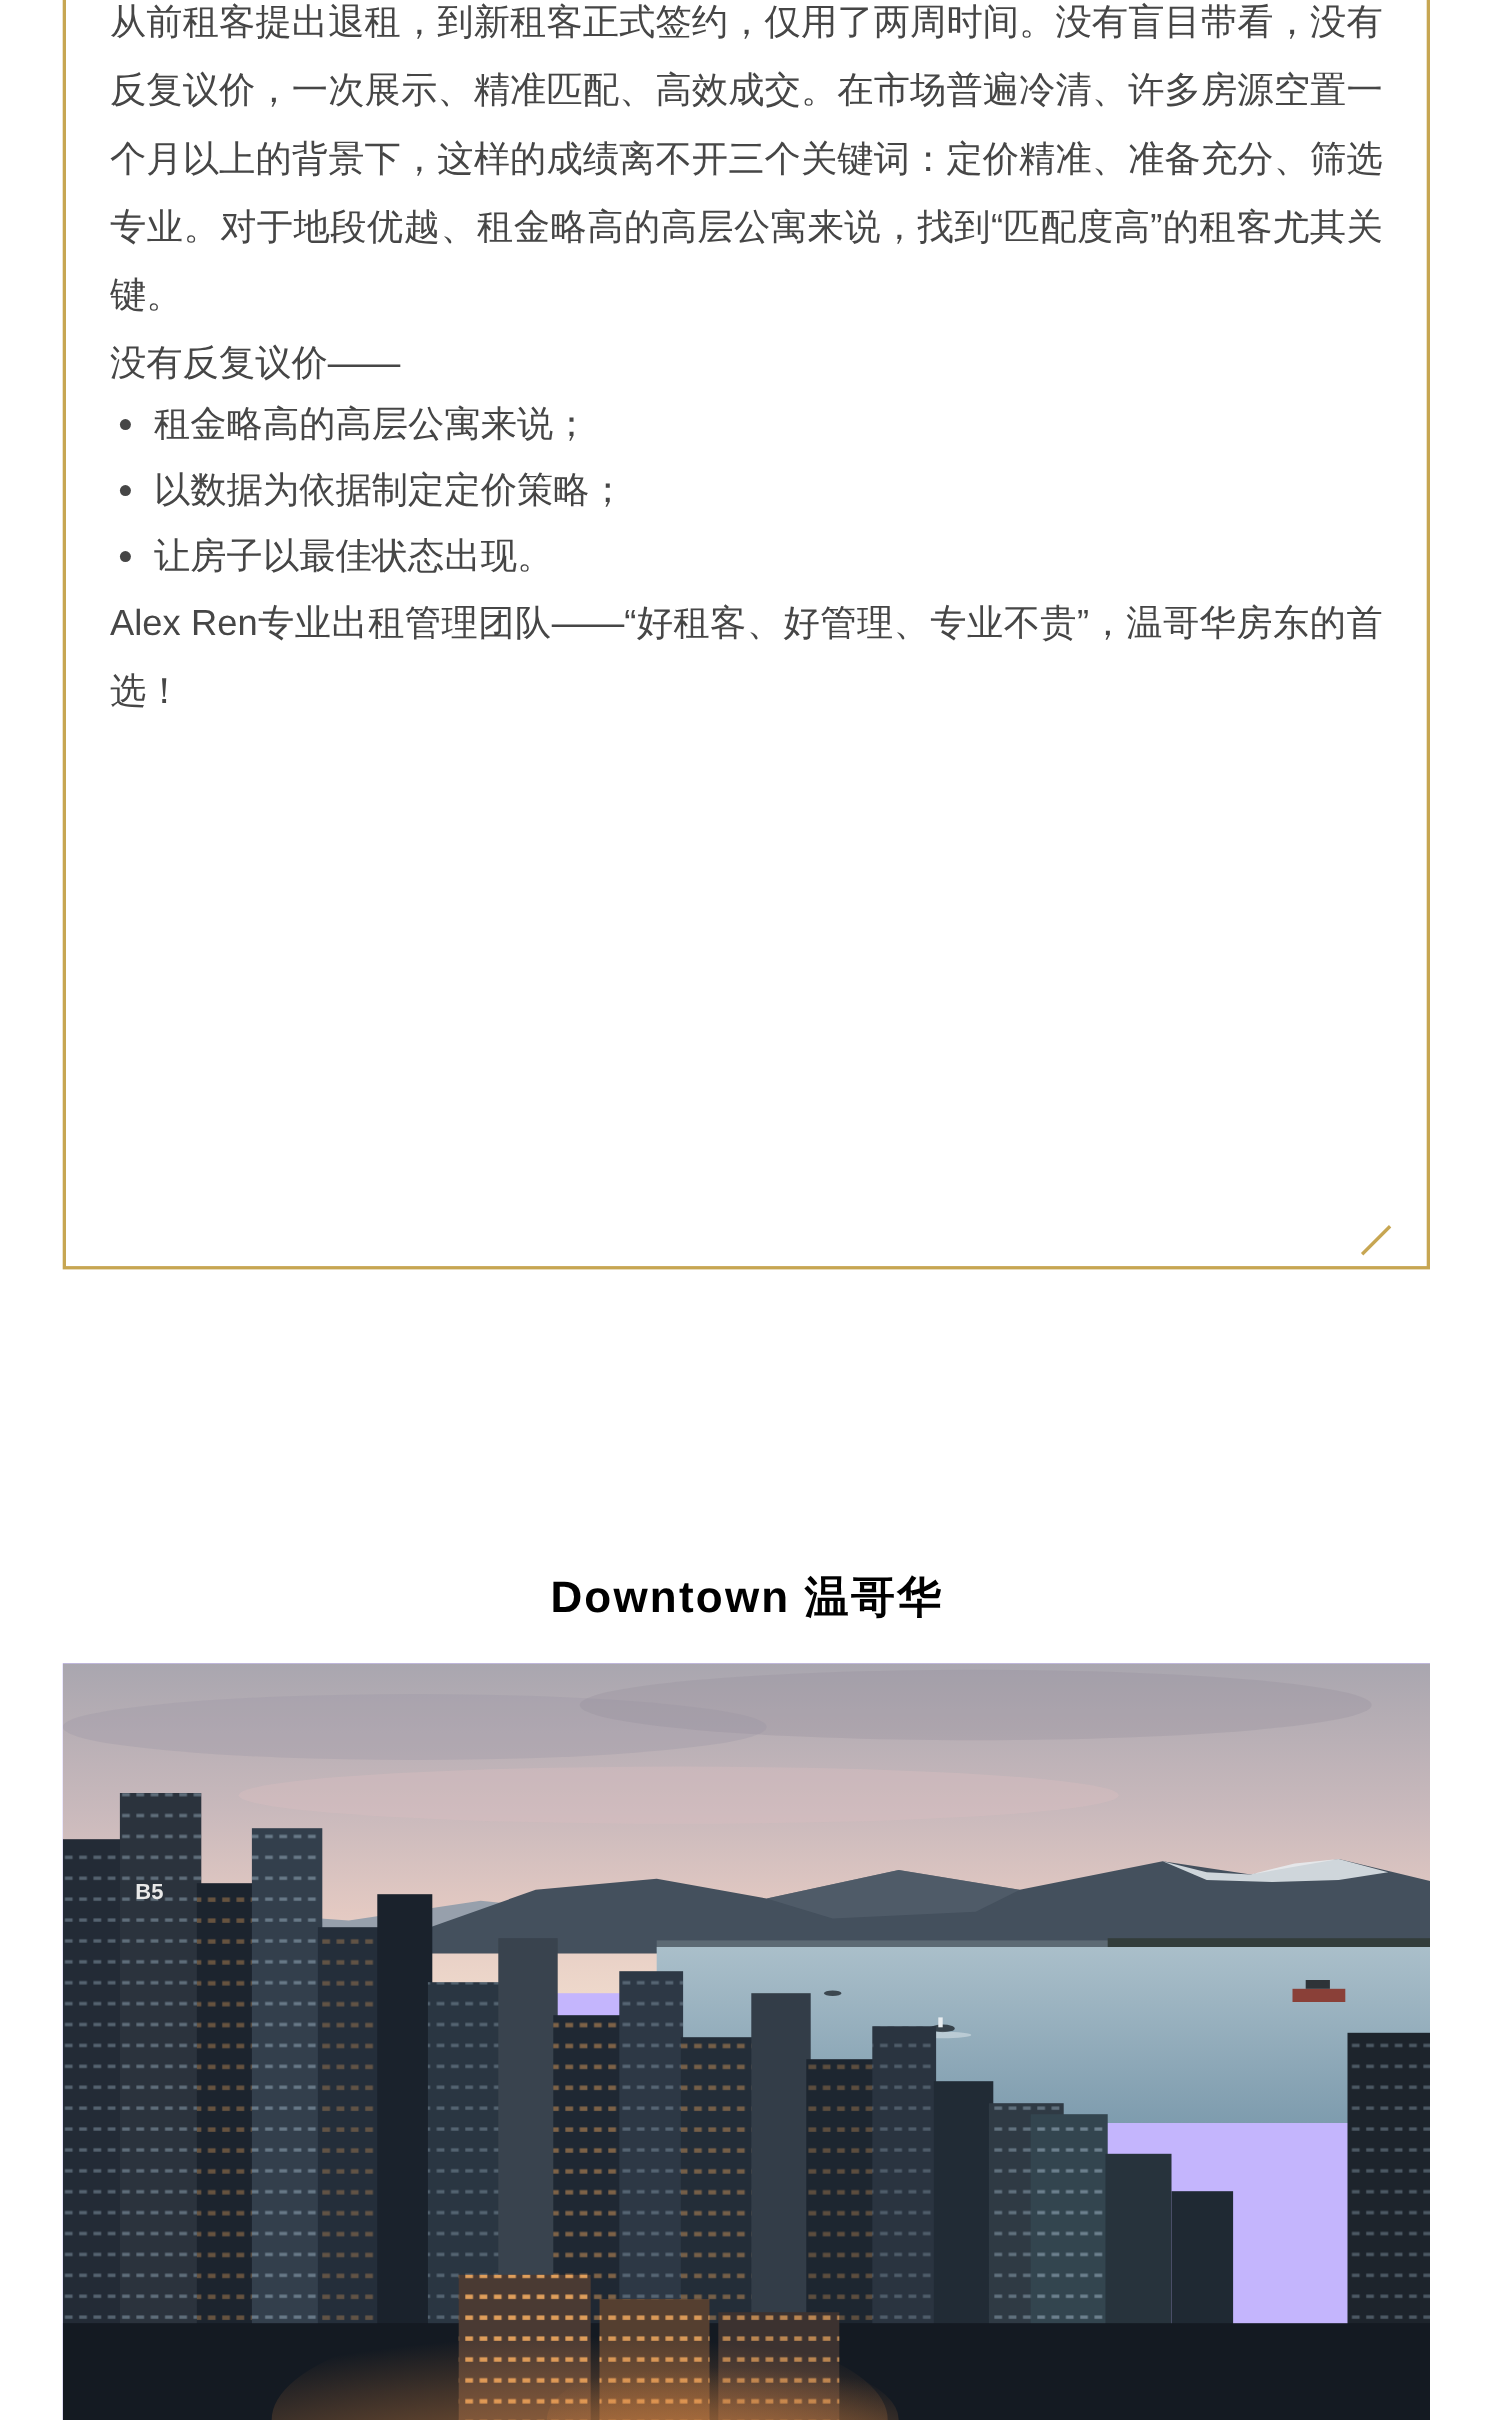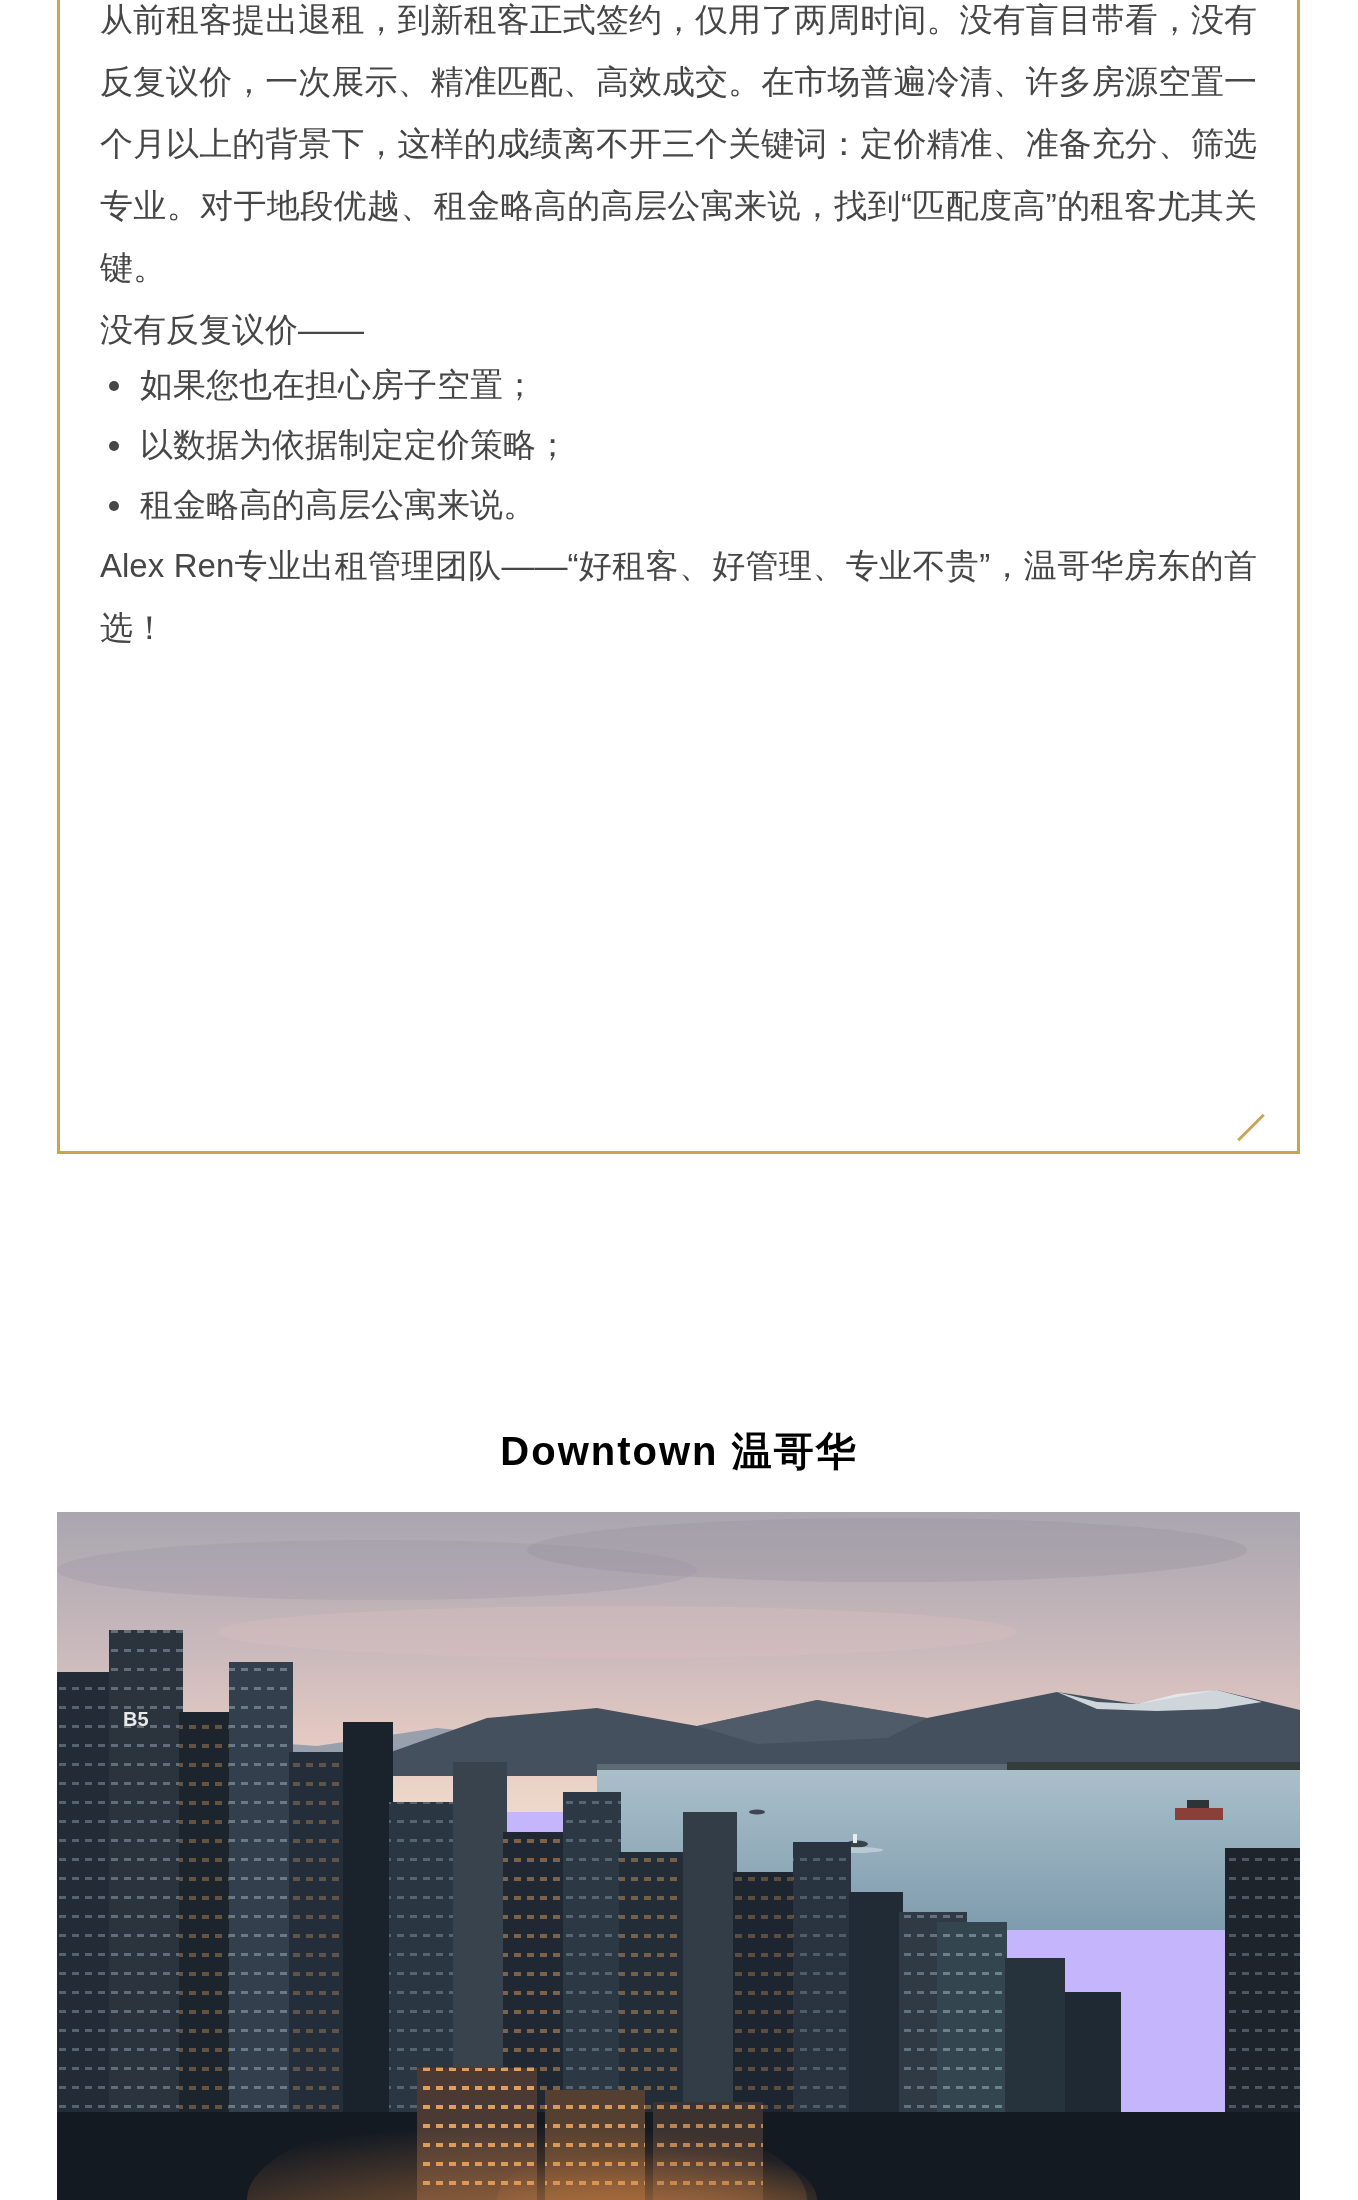--- a/index.html
+++ b/index.html
@@ -58,23 +58,23 @@
 </style>
 </head>
 <body>
 
 <div class="page">
 
   <div class="article-box">
     <p class="p1">从前租客提出退租，到新租客正式签约，仅用了两周时间。没有盲目带看，没有反复议价，一次展示、精准匹配、高效成交。在市场普遍冷清、许多房源空置一个月以上的背景下，这样的成绩离不开三个关键词：定价精准、准备充分、筛选专业。对于地段优越、租金略高的高层公寓来说，找到“匹配度高”的租客尤其关键。</p>
     <p class="persist">没有反复议价——</p>
     <ul class="points">
-      <li>如果您也在担心房子空置；</li>
+      <li>租金略高的高层公寓来说；</li>
       <li>以数据为依据制定定价策略；</li>
-      <li>租金略高的高层公寓来说。</li>
+      <li>让房子以最佳状态出现。</li>
     </ul>
     <p class="tagline">Alex Ren专业出租管理团队——“好租客、好管理、专业不贵”，温哥华房东的首选！</p>
     <span class="corner-slash"></span>
   </div>
 
 
   <div class="section-subtitle">Downtown 温哥华</div>
 
   <div class="photo" role="img" aria-label="Downtown Vancouver skyline at dusk with high-rise towers, mountains and water">
     <svg viewBox="0 0 1243 688" width="1243" height="688">

